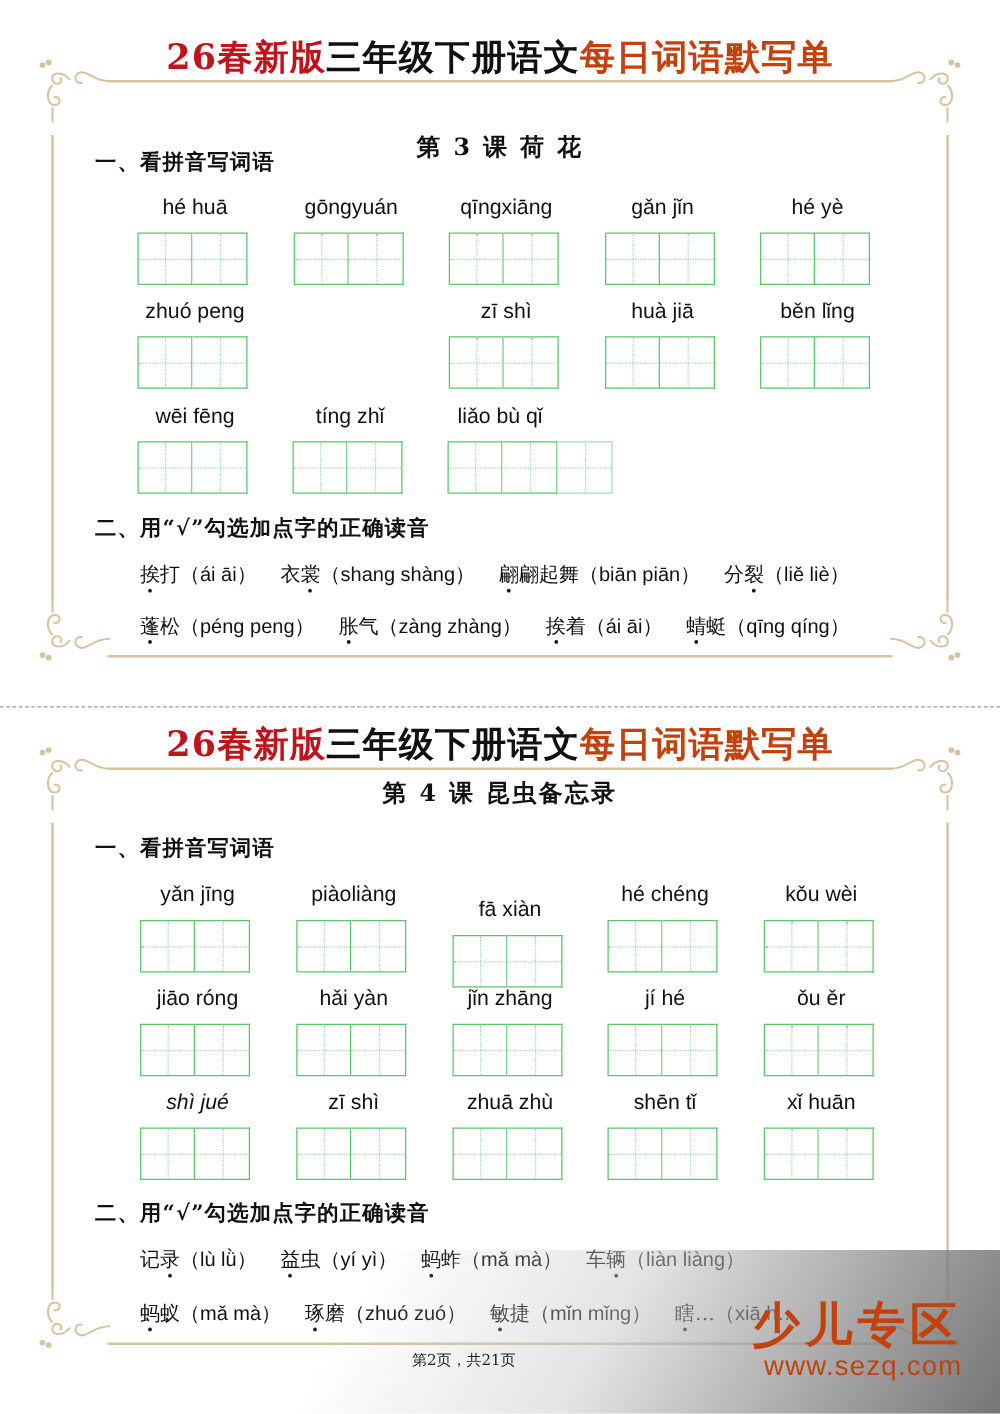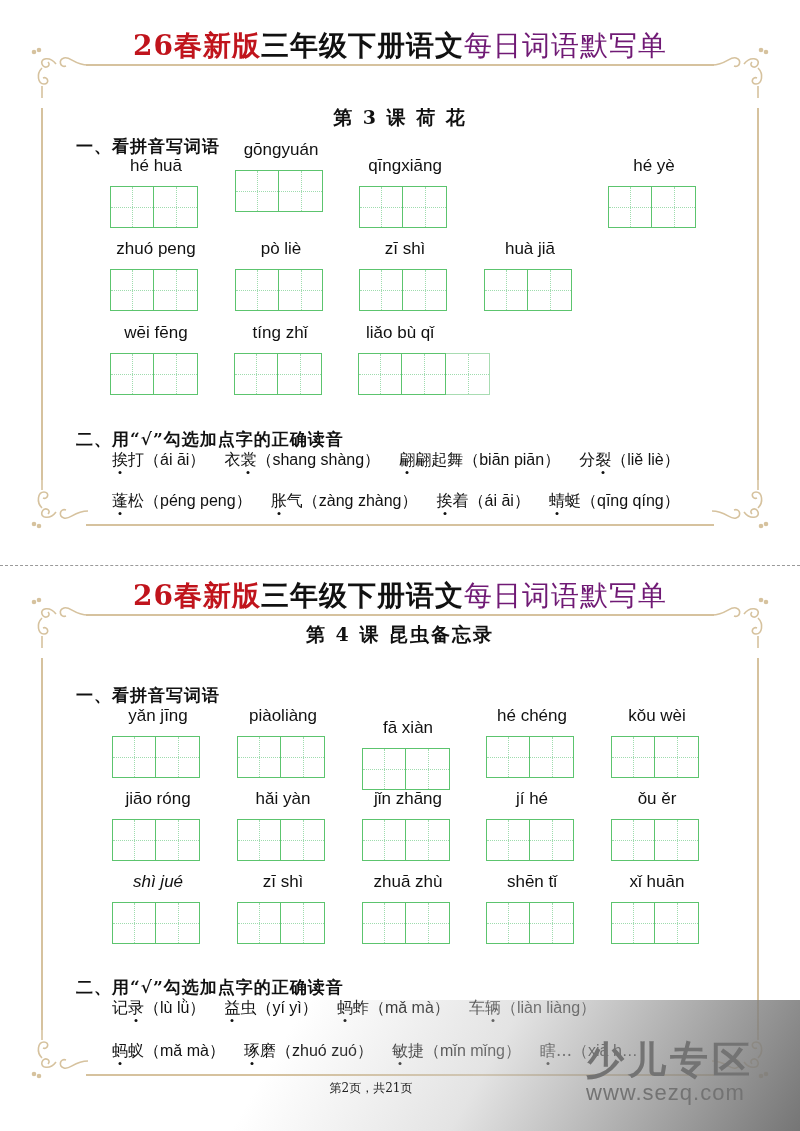--- a/index.html
+++ b/index.html
@@ -16,30 +16,30 @@
   .frame-line { position:absolute; background:#d6c29e; }
   .corner { position:absolute; width:64px; height:64px; }
 
   .title {
     position:absolute; left:0; width:800px; text-align:center;
     font-size:28px; font-weight:bold; letter-spacing:1px; white-space:nowrap;
     font-family: "DejaVu Serif", serif;
   }
   .title .t-red { color:#c0141c; }
   .title .t-black { color:#111; }
-  .title .t-blue { color:#701a75; font-weight:normal; }
+  .title .t-blue { color:#c2410c; font-weight:bold; }
 
   .subtitle {
     position:absolute; left:0; width:800px; text-align:center;
     font-size:19px; font-weight:bold; letter-spacing:2px;
     font-family: "DejaVu Serif", serif;
   }
   .section-title {
     position:absolute; left:76px; font-size:17px; font-weight:bold;
-    letter-spacing:1px; font-family:"DejaVu Serif", serif;margin-top:17px;
+    letter-spacing:1px; font-family:"DejaVu Serif", serif;
   }
 
   .word { position:absolute; width:92px; }
   .word .pinyin {
     height:24px; line-height:24px; text-align:center; font-size:17px;
     white-space:nowrap; color:#111; font-family:"Liberation Sans", sans-serif;
   }
   .word .boxes { display:flex; margin-top:8px; }
   .cell {
     width:44px; height:42px; border:1.5px solid #5cc46e; position:relative;
@@ -75,21 +75,21 @@
   .footer {
     position:absolute; left:0; top:1080px; width:742px; text-align:center;
     font-size:12px; color:#222; font-family:"DejaVu Serif", serif;
   }
   .watermark-shade {
     position:absolute; left:0; top:1000px; width:800px; height:131px;
     background: linear-gradient(120deg, rgba(255,255,255,0) 35%, rgba(200,200,200,0.5) 60%, rgba(110,110,110,0.95) 100%);
     pointer-events:none;
   }
   .watermark {
-    position:absolute; right:46px; top:1040px; text-align:left; color:#737373;
+    position:absolute; right:30px; top:1040px; text-align:right; color:#c2410c;
   }
   .watermark .wm-cn { font-size:38px; font-weight:bold; letter-spacing:4px; line-height:40px; }
   .watermark .wm-url { font-size:22px; font-family:"Liberation Sans", sans-serif; letter-spacing:1px; }
 </style>
 </head>
 <body>
 
 <div class="sheet sheet-1">
   <div class="frame-line" style="left:86px; top:64px; width:628px; height:2px;"></div>
   <div class="frame-line" style="left:86px; top:524px; width:628px; height:2px;"></div>
@@ -143,65 +143,72 @@
   <div class="subtitle" style="top:73px;margin-top:32px;">第 3 课  荷  花</div>
   <div class="section-title" style="top:118px;">一、看拼音写词语</div>
 
   <div class="word" style="left:110px; top:154px;">
     <div class="pinyin">hé  huā</div>
     <div class="boxes">
         <div class="cell"></div>
         <div class="cell"></div>
       </div>
   </div>
-  <div class="word" style="left:235px; top:138px;">
+  <div class="word" style="left:235px; top:154px;">
     <div class="pinyin">gōngyuán</div>
     <div class="boxes">
         <div class="cell"></div>
         <div class="cell"></div>
       </div>
   </div>
   <div class="word" style="left:359px; top:154px;">
     <div class="pinyin">qīngxiāng</div>
     <div class="boxes">
         <div class="cell"></div>
         <div class="cell"></div>
       </div>
   </div>
+  <div class="word" style="left:484px; top:154px;">
+    <div class="pinyin">gǎn  jǐn</div>
+    <div class="boxes">
+        <div class="cell"></div>
+        <div class="cell"></div>
+      </div>
+  </div>
   <div class="word" style="left:608px; top:154px;">
     <div class="pinyin">hé    yè</div>
     <div class="boxes">
         <div class="cell"></div>
         <div class="cell"></div>
       </div>
   </div>
 
   <div class="word" style="left:110px; top:237px;">
     <div class="pinyin">zhuó peng</div>
     <div class="boxes">
         <div class="cell"></div>
         <div class="cell"></div>
       </div>
   </div>
-  <div class="word" style="left:235px; top:237px;">
-    <div class="pinyin">pò   liè</div>
-    <div class="boxes">
-        <div class="cell"></div>
-        <div class="cell"></div>
-      </div>
-  </div>
   <div class="word" style="left:359px; top:237px;">
     <div class="pinyin">zī    shì</div>
     <div class="boxes">
         <div class="cell"></div>
         <div class="cell"></div>
       </div>
   </div>
   <div class="word" style="left:484px; top:237px;">
     <div class="pinyin">huà  jiā</div>
+    <div class="boxes">
+        <div class="cell"></div>
+        <div class="cell"></div>
+      </div>
+  </div>
+  <div class="word" style="left:608px; top:237px;">
+    <div class="pinyin">běn  lǐng</div>
     <div class="boxes">
         <div class="cell"></div>
         <div class="cell"></div>
       </div>
   </div>
 
   <div class="word" style="left:110px; top:321px;">
     <div class="pinyin">wēi fēng</div>
     <div class="boxes">
         <div class="cell"></div>

